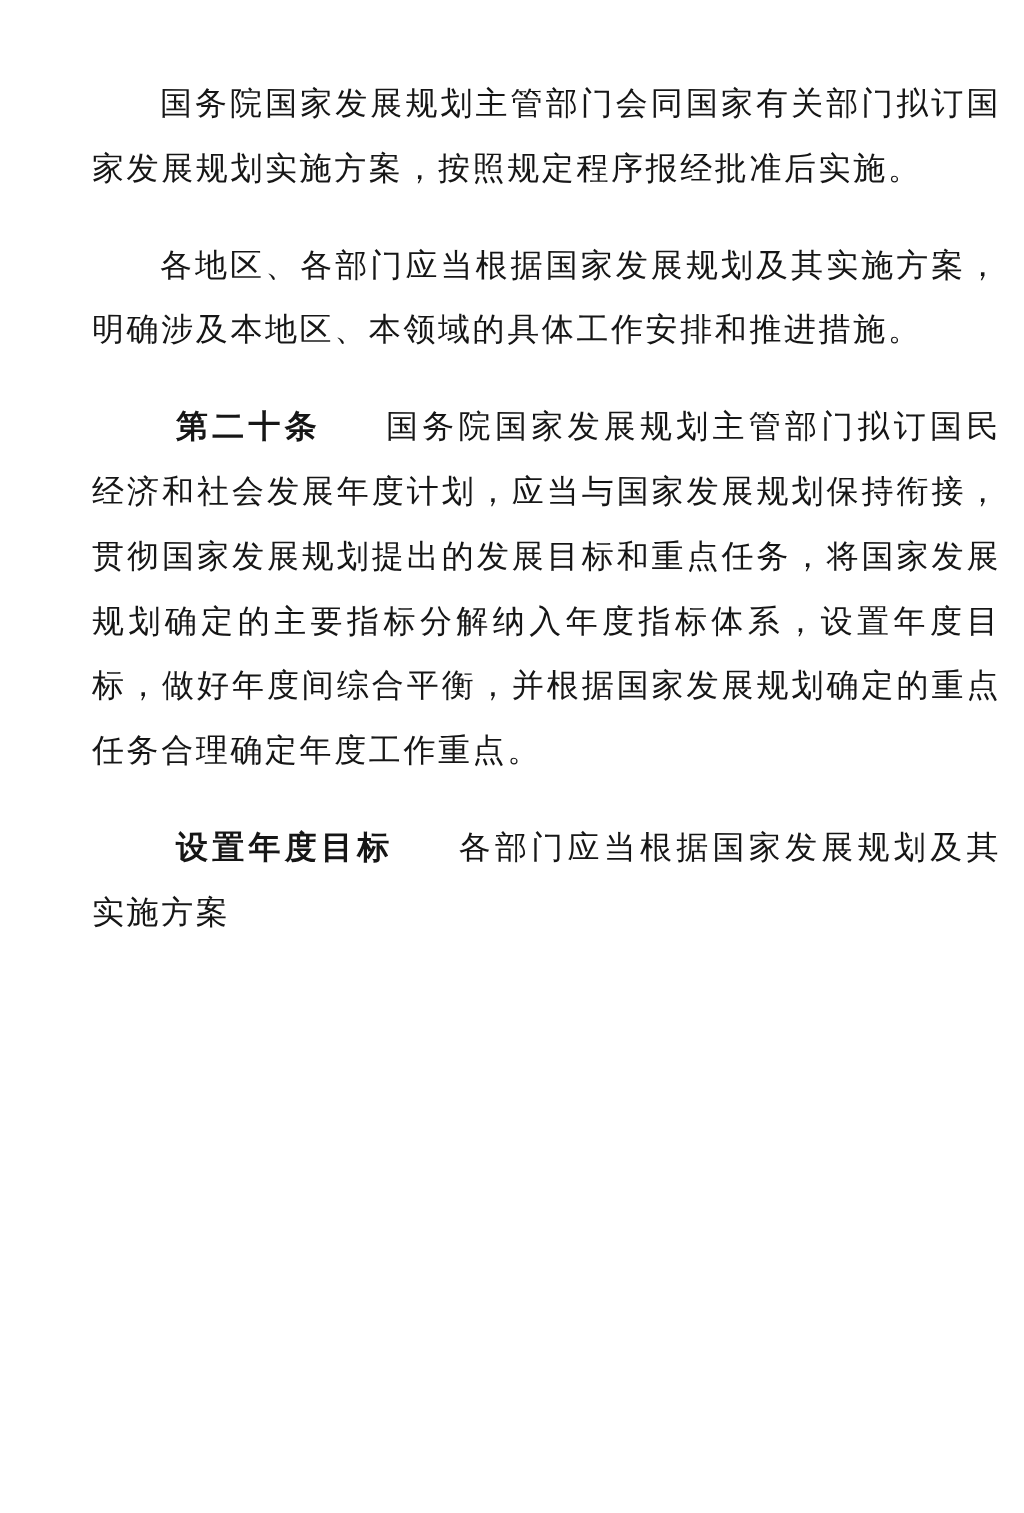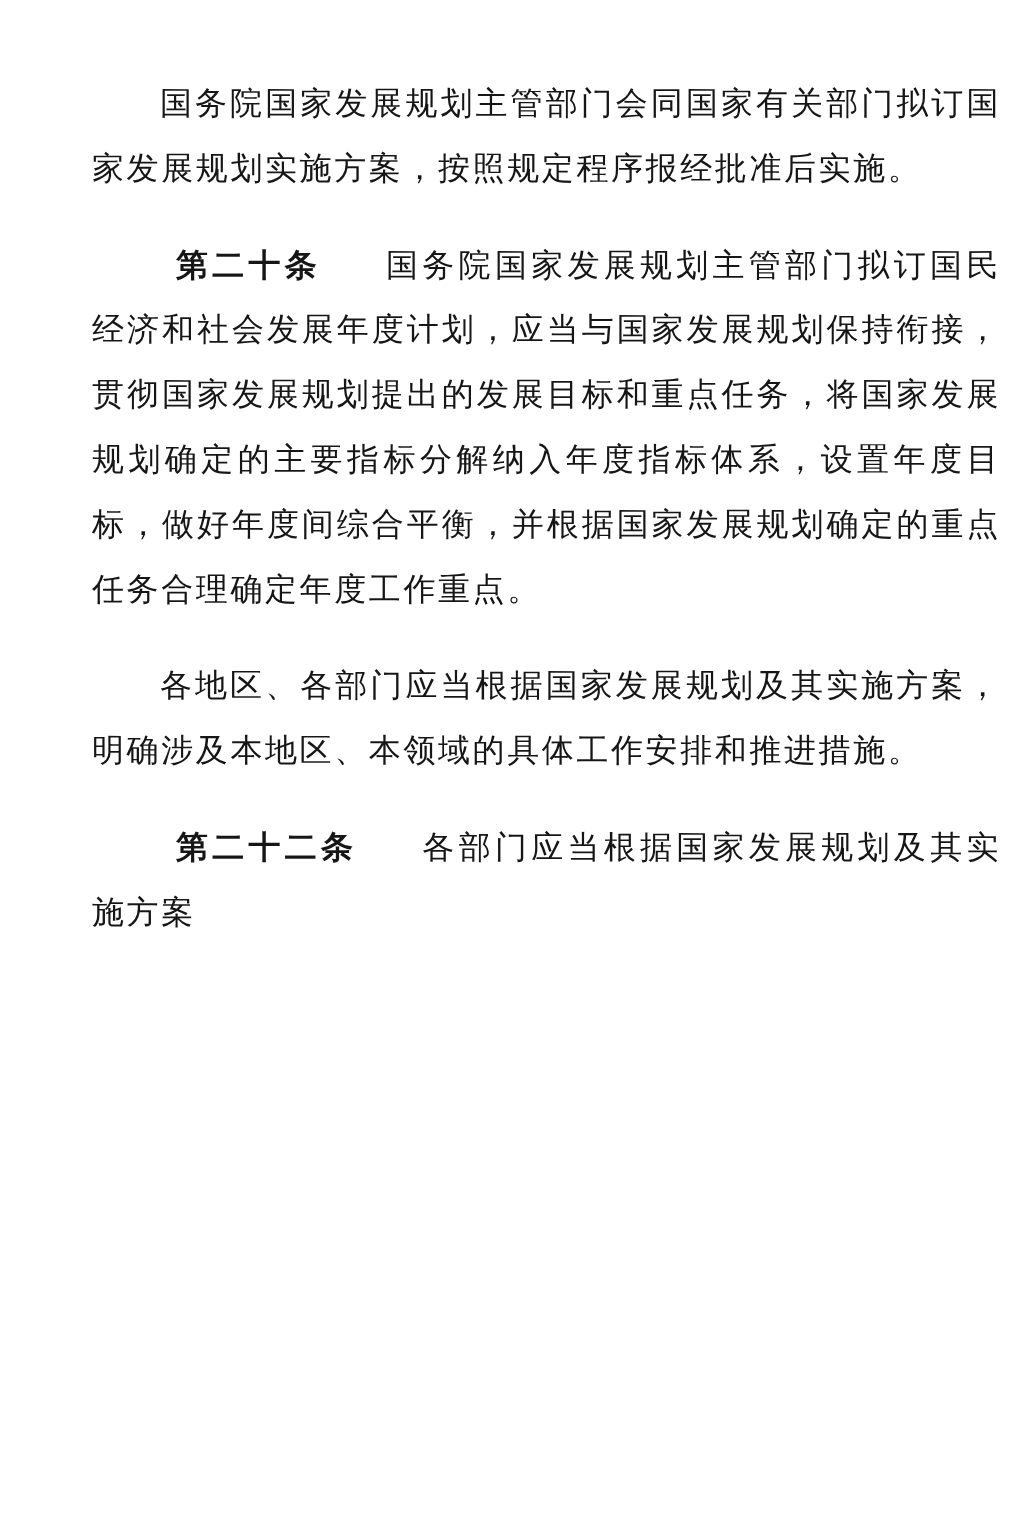--- a/index.html
+++ b/index.html
@@ -50,25 +50,25 @@
   .footer .num { margin: 0 18px; }
 </style>
 </head>
 <body>
 
 <div class="page">
   <div class="content">
 
     <p class="para">国务院国家发展规划主管部门会同国家有关部门拟订国家发展规划实施方案，按照规定程序报经批准后实施。</p>
 
+    <p class="para">各地区、各部门应当根据国家发展规划及其实施方案，明确涉及本地区、本领域的具体工作安排和推进措施。</p>
+
     <p class="para"><span class="article-label">第二十条</span><span>国务院国家发展规划主管部门拟订国民经济和社会发展年度计划，应当与国家发展规划保持衔接，贯彻国家发展规划提出的发展目标和重点任务，将国家发展规划确定的主要指标分解纳入年度指标体系，设置年度目标，做好年度间综合平衡，并根据国家发展规划确定的重点任务合理确定年度工作重点。</span></p>
-
-    <p class="para">各地区、各部门应当根据国家发展规划及其实施方案，明确涉及本地区、本领域的具体工作安排和推进措施。</p>
 
 
 
 
-    <p class="para"><span class="article-label">第二十二条</span><span>各部门应当根据国家发展规划及其实施方案</span></p>
+    <p class="para"><span class="article-label">设置年度目标</span><span>各部门应当根据国家发展规划及其实施方案</span></p>
 
   </div>
 
   <div class="footer"><span class="dash">—</span><span class="num">10</span><span class="dash">—</span></div>
 </div>
 
 </body></html>

